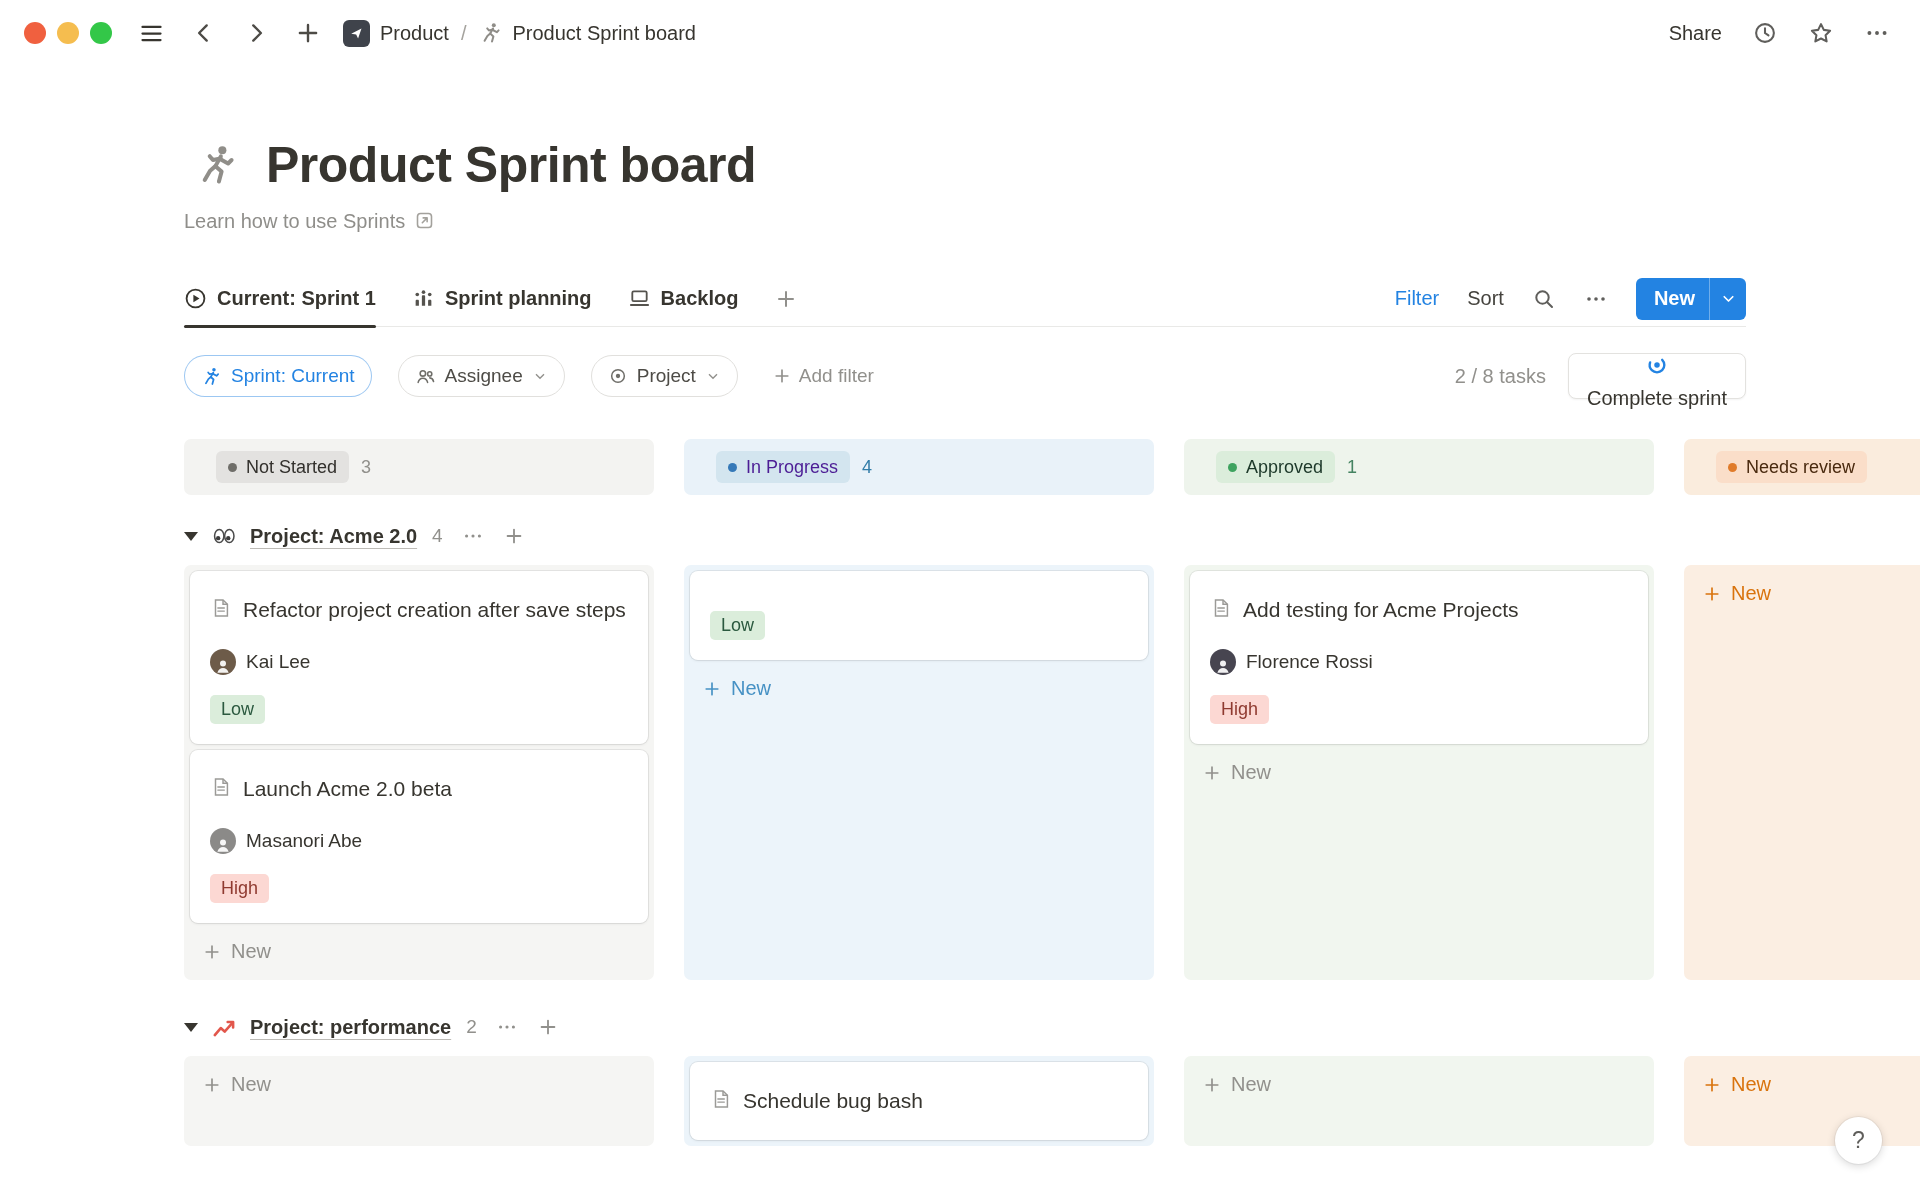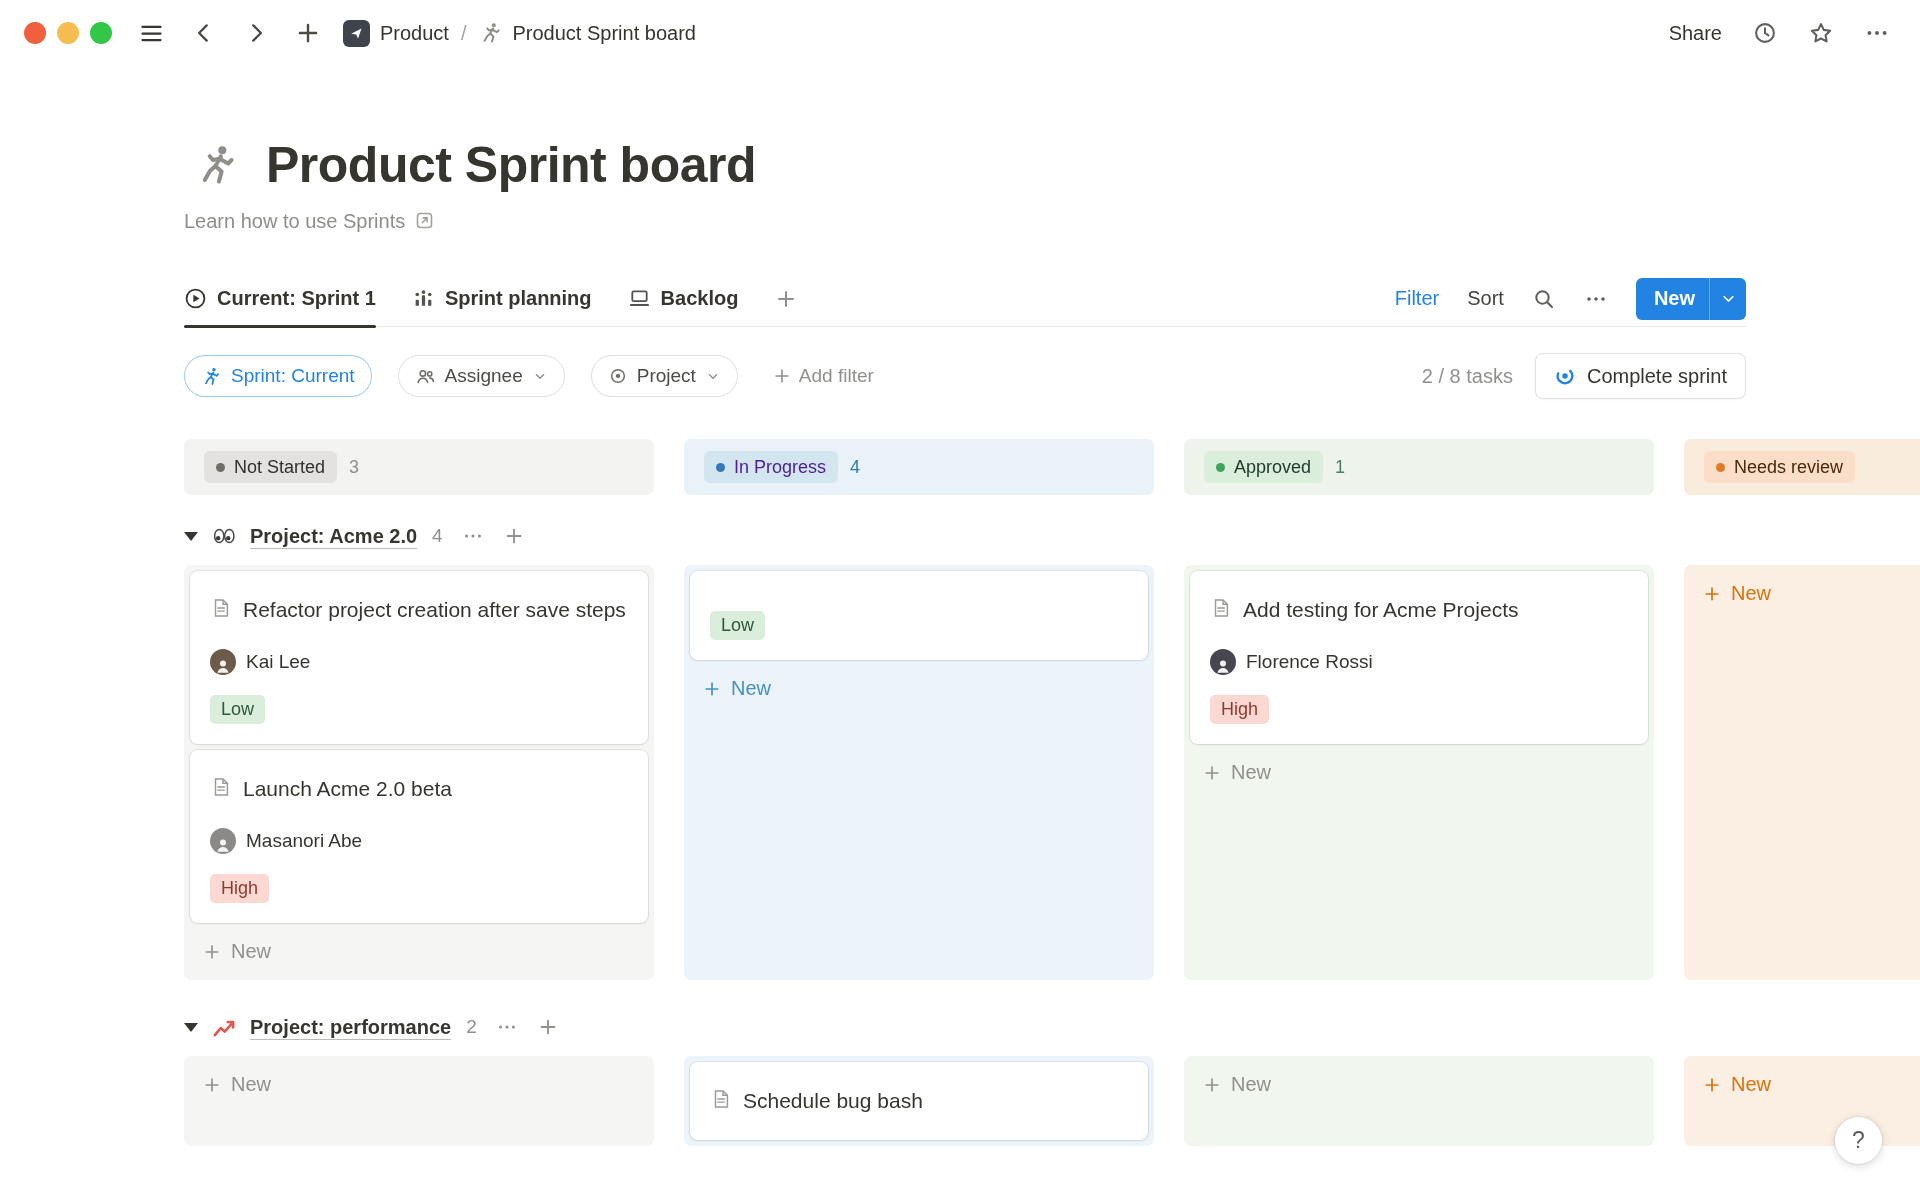--- a/index.html
+++ b/index.html
@@ -45,25 +45,25 @@
 
   
   .filter-row { margin-top:26px; width:1562px; display:flex; align-items:center; gap:26px; }
   .pill { height:42px; border:1px solid #e1e0dd; border-radius:21px; background:#fff; display:inline-flex; align-items:center; gap:9px; padding:0 16px; font-size:19px; color:#4d4b46; cursor:pointer; }
   .pill.sprint { border-color:rgba(35,131,226,0.45); color:#2383e2; }
   .pill .chev { display:flex; color:#91908c; }
   .add-filter { display:flex; align-items:center; gap:7px; color:#91908c; font-size:19px; margin-left:8px; cursor:pointer; }
   .filter-right { margin-left:auto; display:flex; align-items:center; gap:22px; }
   .task-progress { color:#91908c; font-size:20px; }
   .complete-btn { height:46px; background:#fff; border:1px solid #e3e2df; border-radius:8px; box-shadow:0 1px 2px rgba(0,0,0,0.05);
-     display:flex; align-items:center; gap:11px; padding:0 18px; font-size:20px; font-weight:500; color:#37352f; cursor:pointer; }
+     display:flex; align-items:center; gap:11px; padding:0 18px; font-size:20px; font-weight:500; color:#37352f; cursor:pointer;flex-direction:column; }
 
   
   .board { margin-top:40px; margin-left:184px; display:grid; grid-template-columns:repeat(4,470px); column-gap:30px; row-gap:0; }
-  .col-header { height:56px; border-radius:7px; display:flex; align-items:center; gap:12px; padding:0 20px; }
+  .col-header { height:56px; border-radius:7px; display:flex; align-items:center; gap:12px; padding:0 32px; }
   .ch-gray{background:#f3f3f1;} .ch-blue{background:#e9f2f9;} .ch-green{background:#eef4ec;} .ch-orange{background:#faecdd;}
   .status-badge { display:inline-flex; align-items:center; gap:9px; height:32px; padding:0 12px; border-radius:6px; font-size:18px; font-weight:500; }
   .b-gray{background:#e3e2e0;color:#32302c;} .b-blue{background:#d3e5ef;color:#4c1d95;}
   .b-green{background:#dbeddb;color:#1c3829;} .b-orange{background:#fadec9;color:#49290e;}
   .dot { width:9px; height:9px; border-radius:50%; }
   .d-gray{background:#6f6e69;} .d-blue{background:#3579b8;} .d-green{background:#3ea35f;} .d-orange{background:#e07b2a;}
   .col-count { font-size:18px; }
   .cnt-gray{color:#91908c;} .cnt-blue{color:#337ea9;} .cnt-green{color:#448361;}
 
   .group-header { grid-column:1 / -1; display:flex; align-items:center; gap:13px; margin:26px 0 14px 0; height:30px; }

